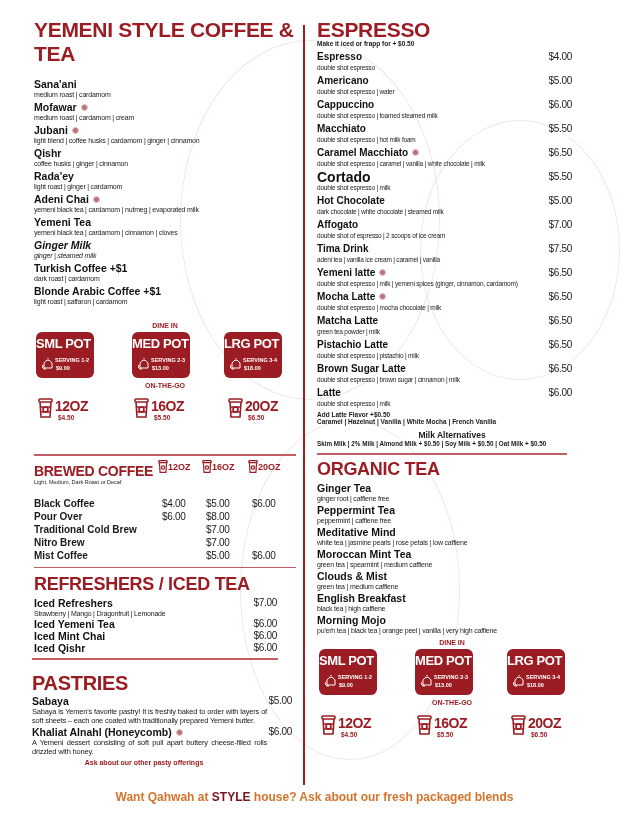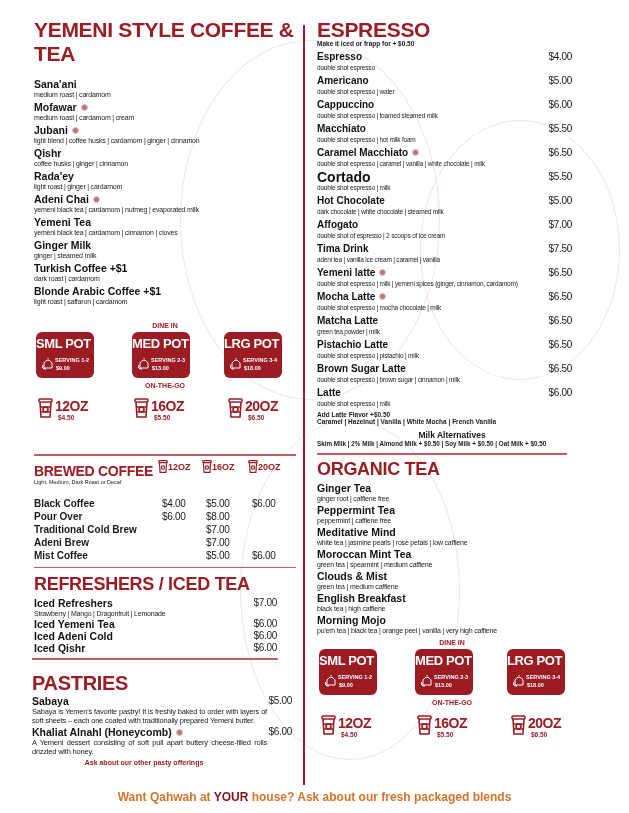--- a/index.html
+++ b/index.html
@@ -69,21 +69,21 @@
         <div class="item-desc">light roast | ginger | cardamom</div>
       </div>
       <div class="item" style="margin-bottom: 2px;">
         <div class="item-name">Adeni Chai<span class="dot"></span></div>
         <div class="item-desc">yemeni black tea | cardamom | nutmeg | evaporated milk</div>
       </div>
       <div class="item" style="margin-bottom: 2px;">
         <div class="item-name">Yemeni Tea</div>
         <div class="item-desc">yemeni black tea | cardamom | cinnamon | cloves</div>
       </div>
-      <div class="item" style="margin-bottom: 2px;">
+      <div class="item" style="margin-bottom: 2px; font-style: italic;">
         <div class="item-name">Ginger Milk</div>
         <div class="item-desc">ginger | steamed milk</div>
       </div>
       <div class="item" style="margin-bottom: 2px;">
         <div class="item-name">Turkish Coffee +$1</div>
         <div class="item-desc">dark roast | cardamom</div>
       </div>
       <div class="item" style="margin-bottom: 2px;">
         <div class="item-name">Blonde Arabic Coffee +$1</div>
         <div class="item-desc">light roast | saffaron | cardamom</div>
@@ -192,21 +192,21 @@
       <div class="brew-row" style="height: 13px;">
         <span class="n">Pour Over</span>
         <span class="c" style="left: 128px;">$6.00</span>
         <span class="c" style="left: 172px;">$8.00</span>
       </div>
       <div class="brew-row" style="height: 13px;">
         <span class="n">Traditional Cold Brew</span>
         <span class="c" style="left: 172px;">$7.00</span>
       </div>
       <div class="brew-row" style="height: 13px;">
-        <span class="n">Adeni Brew</span>
+        <span class="n">Nitro Brew</span>
         <span class="c" style="left: 172px;">$7.00</span>
       </div>
       <div class="brew-row" style="height: 13px;">
         <span class="n">Mist Coffee</span>
         <span class="c" style="left: 172px;">$5.00</span>
         <span class="c" style="left: 218px;">$6.00</span>
       </div>
     </div>
 
   <div class="hr" style="margin-top:4px;"></div>
@@ -216,21 +216,21 @@
       <div class="item" style="margin-bottom: 0px;">
         <div class="item-name">Iced Refreshers</div>
         <div class="item-desc" style="font-size: 7px;">Strawberry | Mango | Dragonfruit | Lemonade</div>
         <div class="price">$7.00</div>
       </div>
       <div class="item" style="margin-bottom: 0px;">
         <div class="item-name">Iced Yemeni Tea</div>
         <div class="price">$6.00</div>
       </div>
       <div class="item" style="margin-bottom: 0px;">
-        <div class="item-name">Iced Adeni Cold</div>
+        <div class="item-name">Iced Mint Chai</div>
         <div class="price">$6.00</div>
       </div>
       <div class="item" style="margin-bottom: 0px;">
         <div class="item-name">Iced Qishr</div>
         <div class="price">$6.00</div>
       </div>
     </div>
 
   <div class="hr" style="margin-top:4px; width:246px; margin-left:-2px;"></div>
 
@@ -433,14 +433,14 @@
               <path d="M2.5 9 L12.5 9 M2.7 14 L12.3 14"></path>
             </svg></div>
           <div class="sz">20OZ</div>
           <div class="cp">$6.50</div>
         </div>
       </div>
   </div>
 </div>
 
 <div class="footer">
-  <span>Want Qahwah at </span><span class="yr">YOUR</span><span> house? Ask about our fresh packaged blends</span>
+  <span>Want Qahwah at </span><span class="yr">STYLE</span><span> house? Ask about our fresh packaged blends</span>
 </div>
 
 </body></html>

